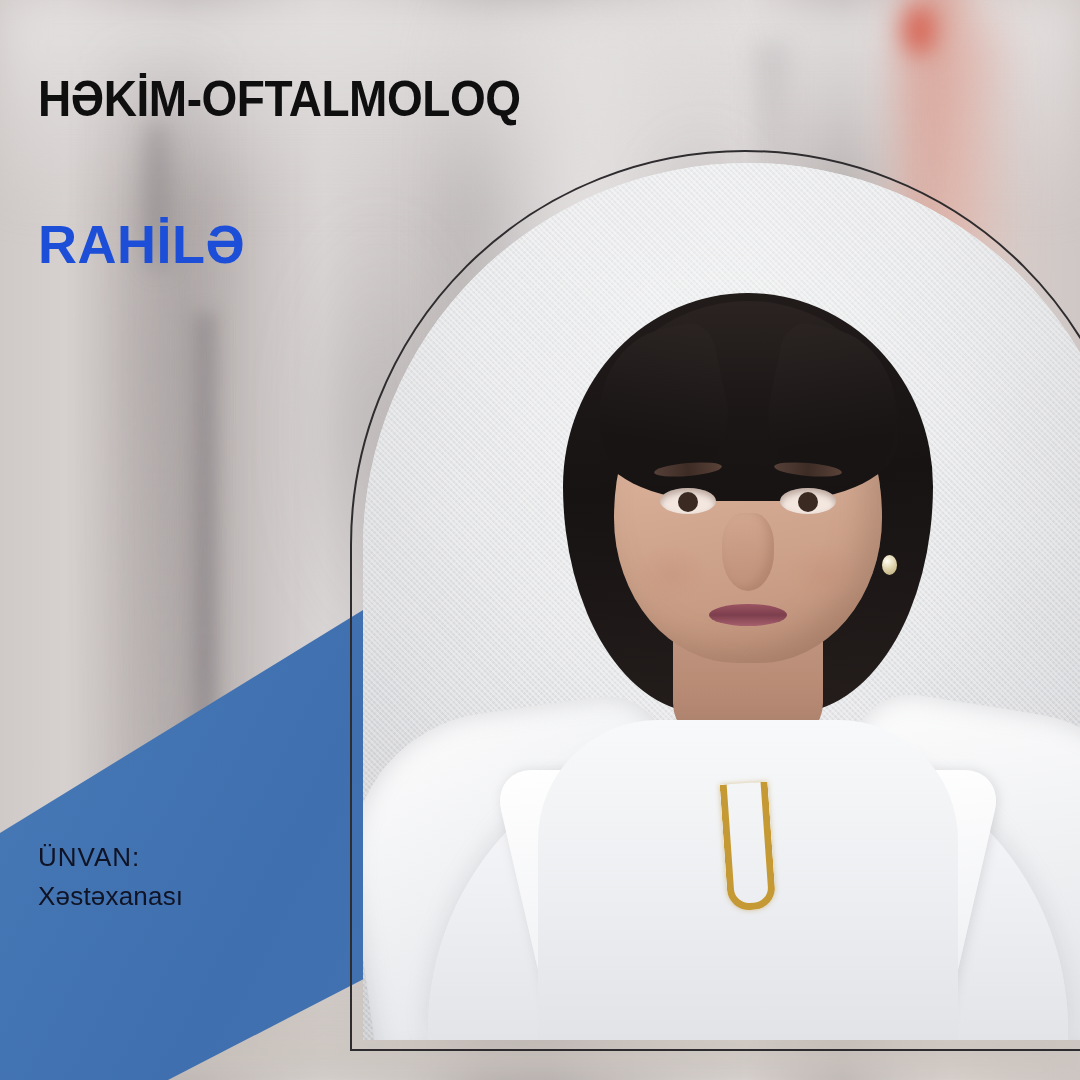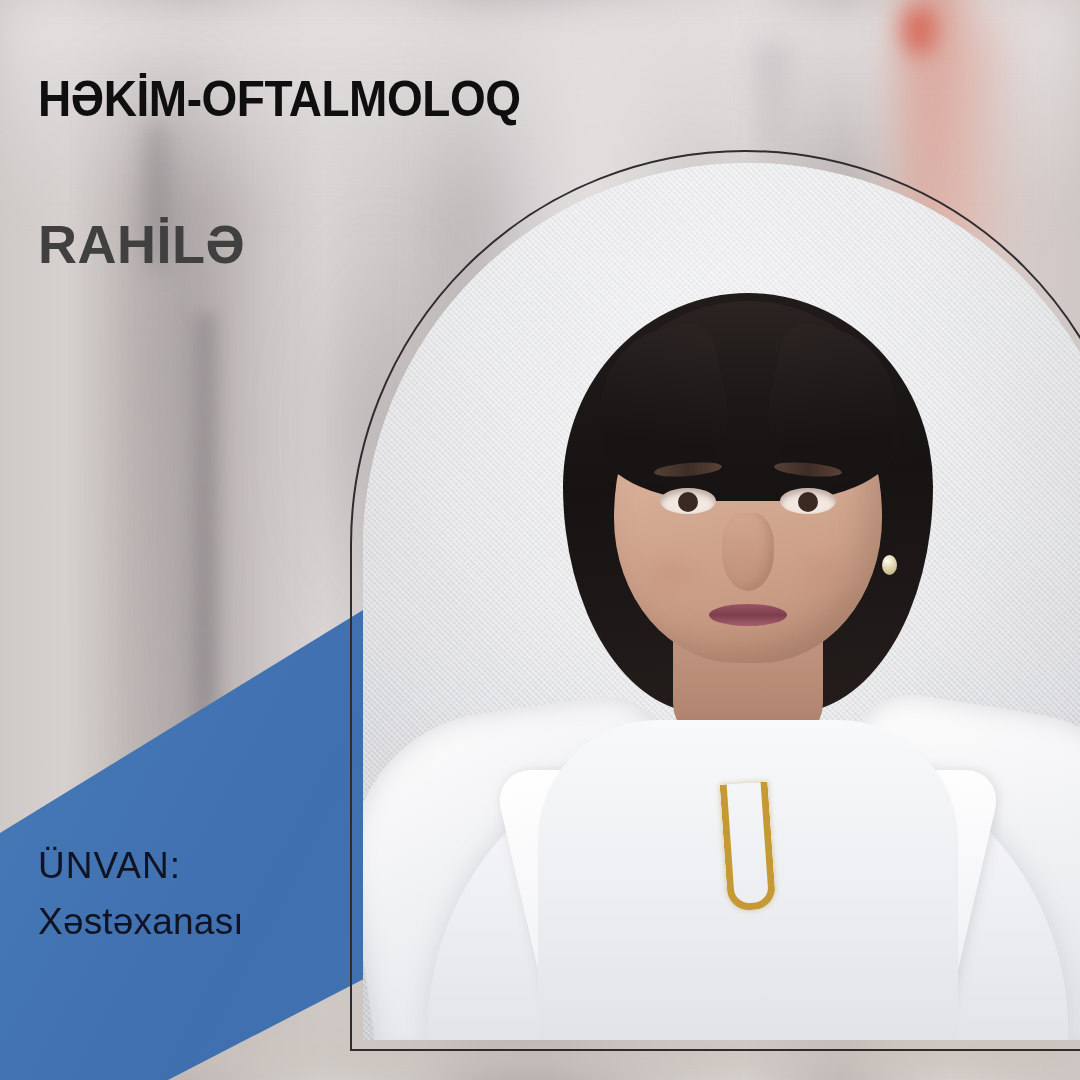--- a/index.html
+++ b/index.html
@@ -425,30 +425,30 @@
     white-space: nowrap;
   }
   .name {
     position: absolute;
     left: 38px;
     top: 206px;
     font-size: 54px;
     line-height: 1.42;
     font-weight: 700;
     letter-spacing: 0.5px;
-    color: #404040;
+    color: #1d4ed8;
   }
   .name .line { display: block; }
 
   .address {
     position: absolute;
     left: 38px;
     top: 838px;
     color: #101323;
-    font-size: 37px;
+    font-size: 26px;
     line-height: 1.5;
     font-weight: 400;
     letter-spacing: 0.2px;
   }
   .address .line { display: block; }
   .address .label { letter-spacing: 1px; }
 </style>
 </head>
 <body>
 

